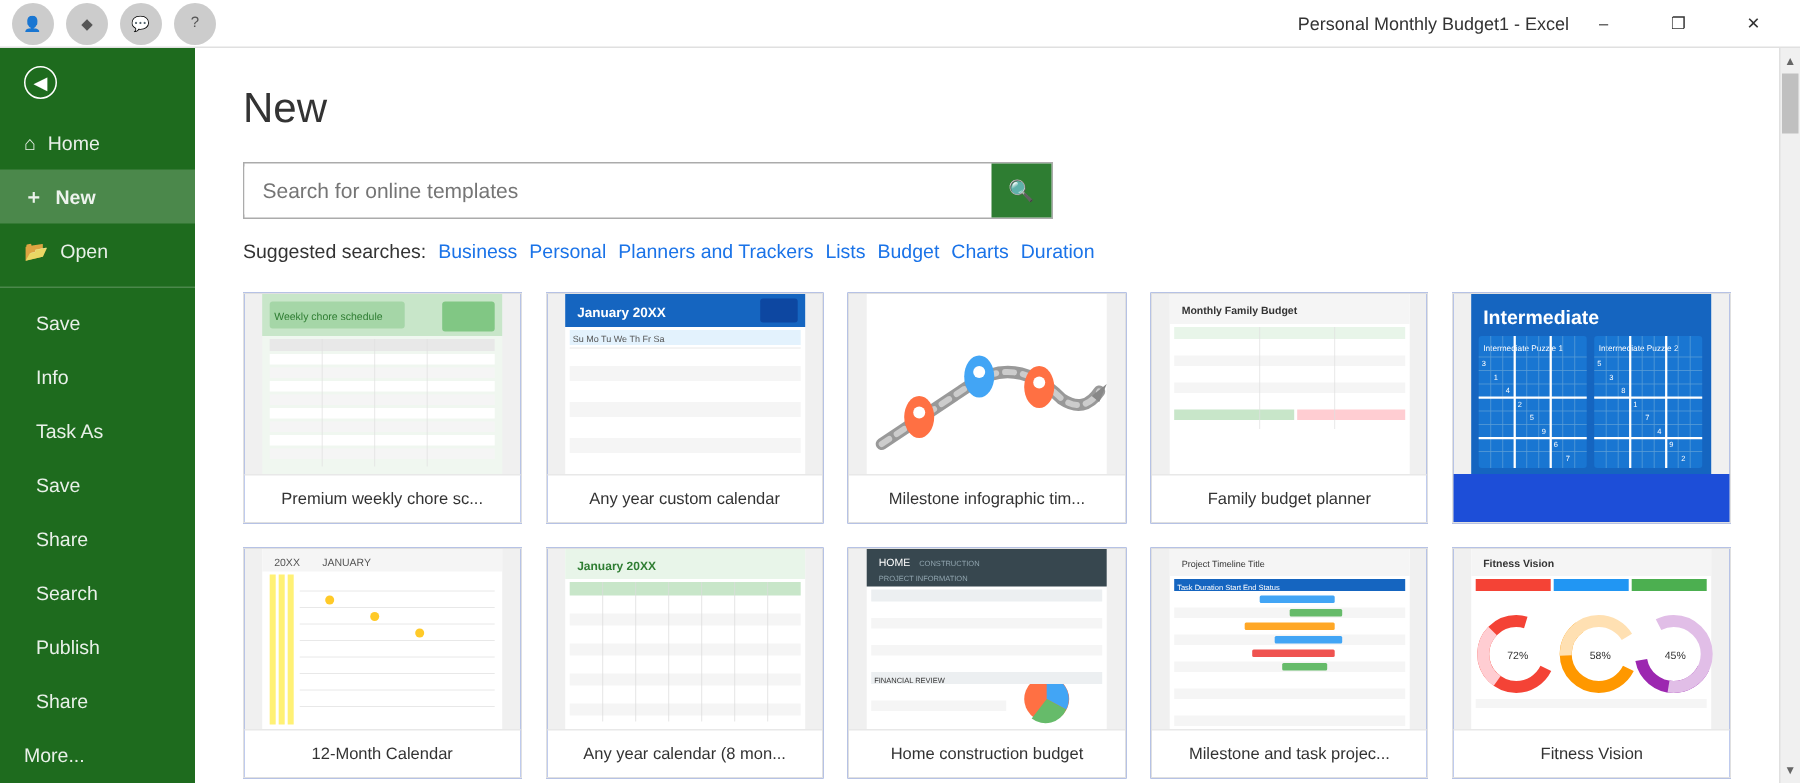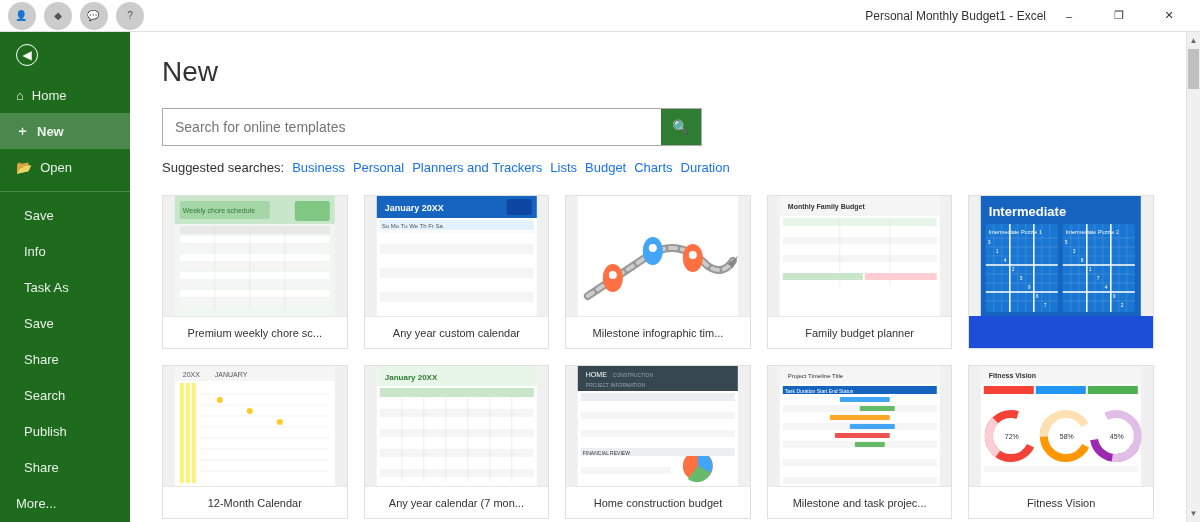--- a/index.html
+++ b/index.html
@@ -566,21 +566,21 @@
               <rect x="3" y="93" width="154" height="8" fill="white"></rect>
               <rect x="3" y="103" width="154" height="8" fill="#f5f5f5"></rect>
               <line x1="25" y1="22" x2="25" y2="115" stroke="#ddd" stroke-width="0.5"></line>
               <line x1="47" y1="22" x2="47" y2="115" stroke="#ddd" stroke-width="0.5"></line>
               <line x1="69" y1="22" x2="69" y2="115" stroke="#ddd" stroke-width="0.5"></line>
               <line x1="91" y1="22" x2="91" y2="115" stroke="#ddd" stroke-width="0.5"></line>
               <line x1="113" y1="22" x2="113" y2="115" stroke="#ddd" stroke-width="0.5"></line>
               <line x1="135" y1="22" x2="135" y2="115" stroke="#ddd" stroke-width="0.5"></line>
             </svg>
           </div>
-          <div class="template-label">Any year calendar (7 mon...</div>
+          <div class="template-label">Any year calendar (8 mon...</div>
         </div>
 
         <div class="template-card">
           <div class="template-thumb">
             <svg width="100%" height="100%" viewBox="0 0 160 120">
               <rect width="160" height="120" fill="white"></rect>
 
               <rect width="160" height="25" fill="#37474f"></rect>
               <text x="8" y="11" font-size="7" fill="white" font-family="Arial">HOME</text>
               <text x="35" y="11" font-size="5" fill="#90a4ae" font-family="Arial">CONSTRUCTION</text>

